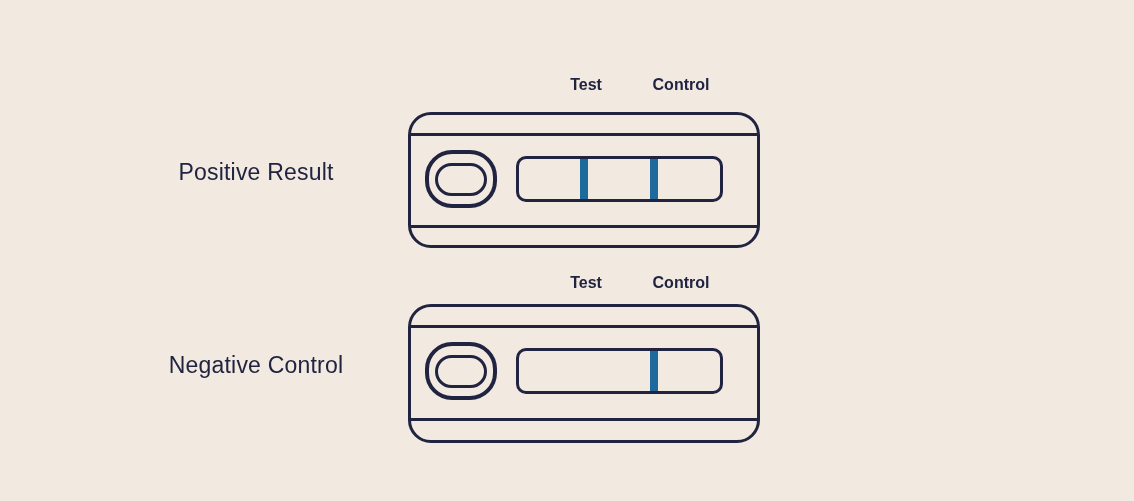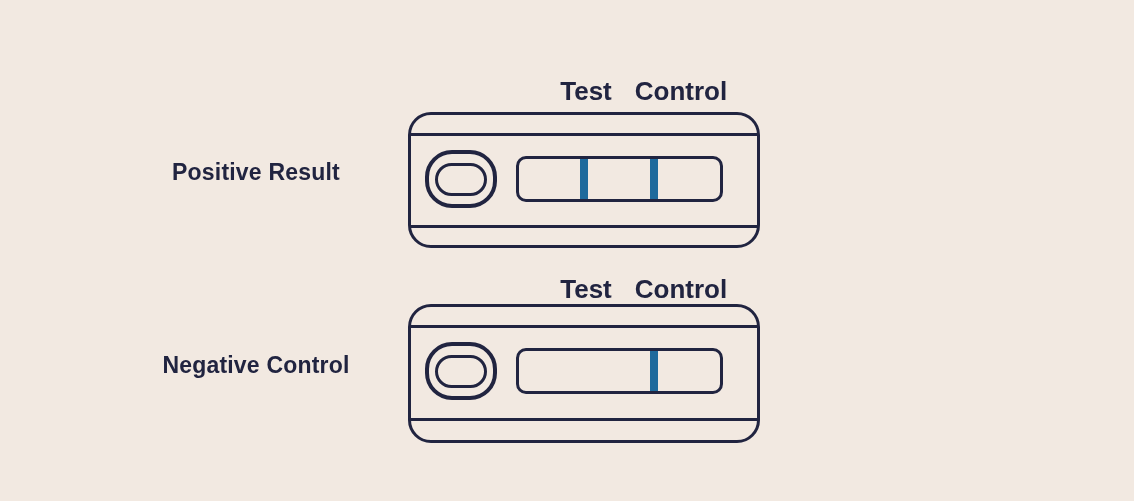--- a/index.html
+++ b/index.html
@@ -12,32 +12,32 @@
     width: 1134px;
     height: 501px;
     background: var(--background, #f2e9e1);
     overflow: hidden;
   }
   .result-label {
     position: absolute;
     width: 210px;
     text-align: center;
     font-size: 23px;
-    font-weight: bold;
+    font-weight: normal;
     color: var(--outline, #212440);
     letter-spacing: 0.2px;
   }
   #pos-result-label { left: 151px; top: 159px; }
   #neg-result-label { left: 151px; top: 352px; }
 
   .marker-label {
     position: absolute;
     width: 120px;
     text-align: center;
-    font-size: 26px;
+    font-size: 16px;
     font-weight: bold;
     color: var(--outline, #212440);
   }
   #pos-test-label    { left: 526px; top: 76px; }
   #pos-control-label { left: 621px; top: 76px; }
   #neg-test-label    { left: 526px; top: 274px; }
   #neg-control-label { left: 621px; top: 274px; }
 
   .cassette {
     position: absolute;

